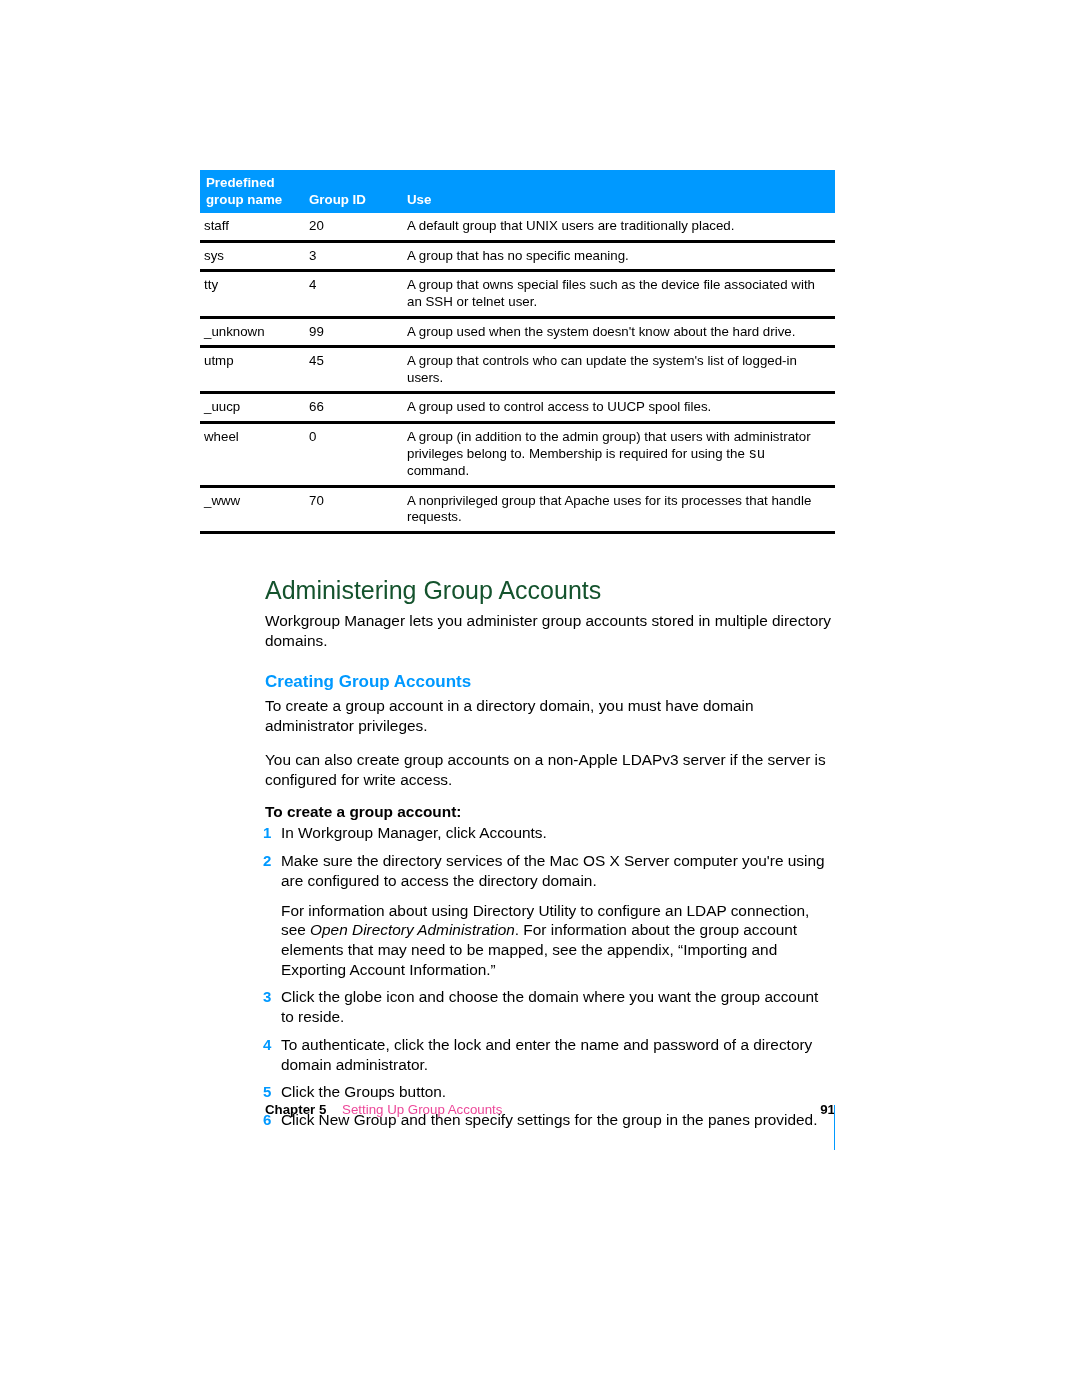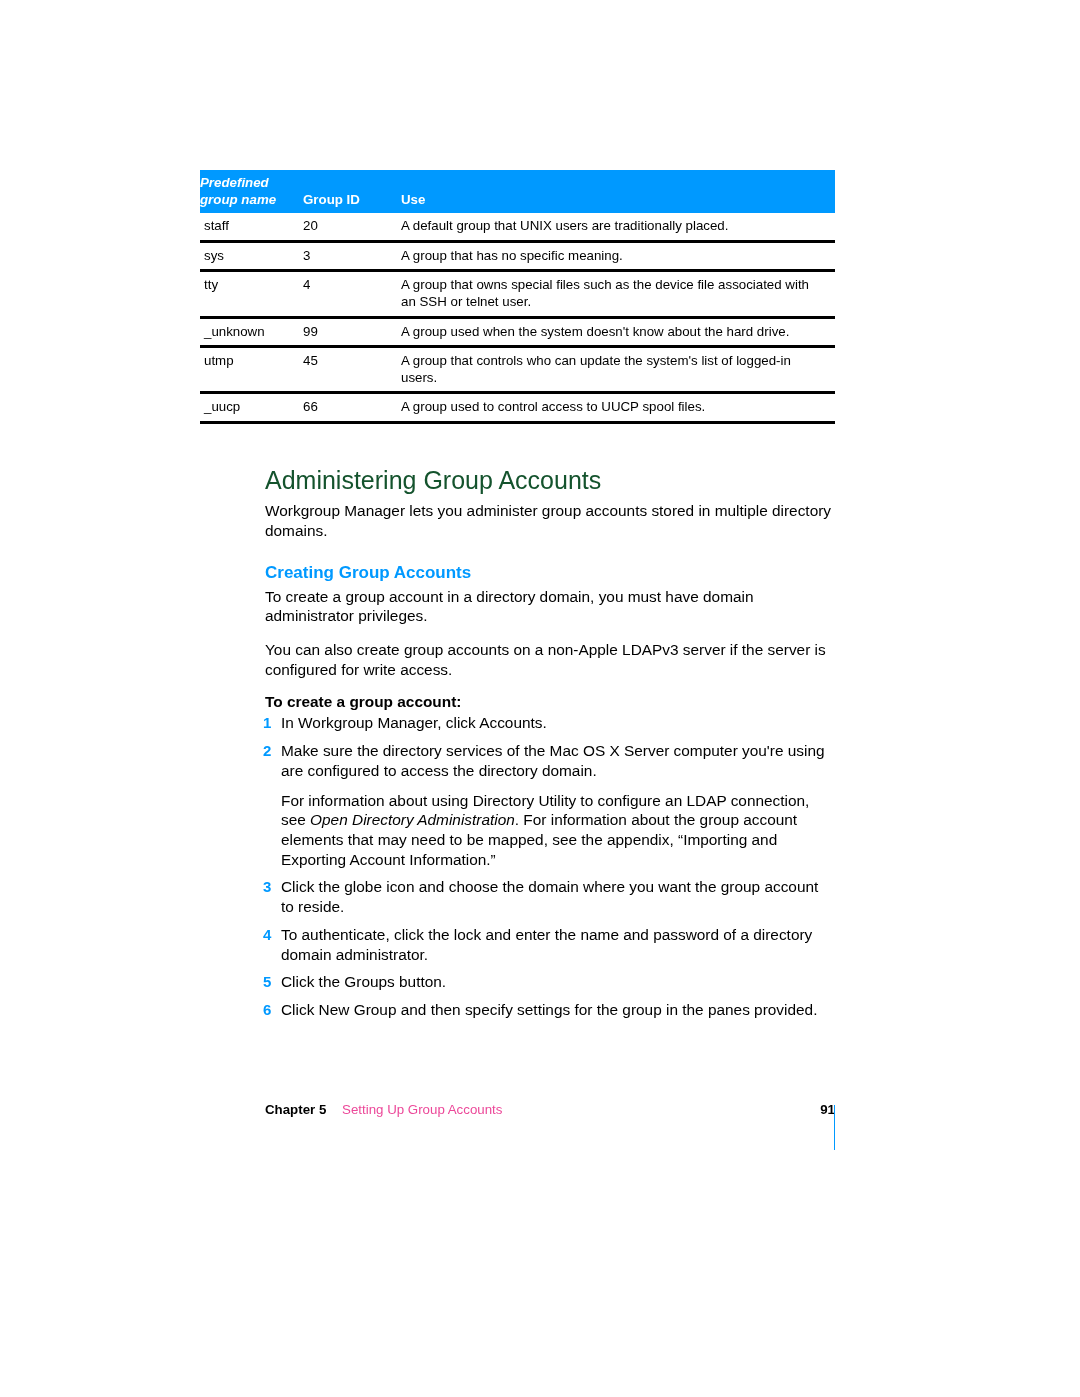--- a/index.html
+++ b/index.html
@@ -35,21 +35,21 @@
   }
   table.groups thead th {
     background: #0099ff;
     color: #fff;
     font-weight: 700;
     text-align: left;
     vertical-align: bottom;
     padding: 5px 8px 5px 0;
     font-size: 13.3px;
   }
-  table.groups thead th:first-child { padding-left: 0; font-style: italic; }
+  table.groups thead th:first-child { padding-left: 6px; }
   table.groups tbody td {
     border-bottom: 3px solid #000000;
     padding: 5px 8px 5px 0;
     vertical-align: top;
   }
   table.groups tbody td:first-child { padding-left: 4px; }
   .col-name { width: 95px; }
   .col-id   { width: 90px; }
   h1 {
     color: #14532d;
@@ -150,20 +150,30 @@
       <tr>
         <td>utmp</td>
           <td>45</td>
           <td>A group that controls who can update the system's list of logged-in users.</td>
       </tr>
       <tr>
         <td>_uucp</td>
           <td>66</td>
           <td>A group used to control access to UUCP spool files.</td>
       </tr>
+      <tr>
+        <td>wheel</td>
+          <td>0</td>
+        <td><span>A group (in addition to the admin group) that users with administrator privileges belong to. Membership is required for using the </span><span class="mono">su</span><span> command.</span></td>
+      </tr>
+      <tr>
+        <td>_www</td>
+          <td>70</td>
+          <td>A nonprivileged group that Apache uses for its processes that handle requests.</td>
+      </tr>
     </tbody>
   </table>
 
   <div class="content-col">
     <h1>Administering Group Accounts</h1>
     <p>Workgroup Manager lets you administer group accounts stored in multiple directory domains.</p>
 
     <h2>Creating Group Accounts</h2>
     <p>To create a group account in a directory domain, you must have domain administrator privileges.</p>
     <p>You can also create group accounts on a non-Apple LDAPv3 server if the server is configured for write access.</p>

